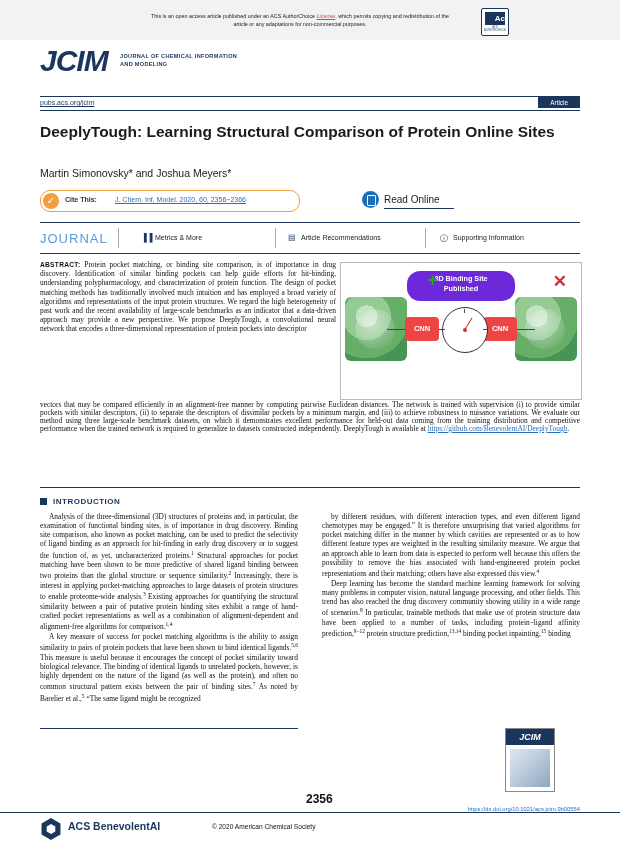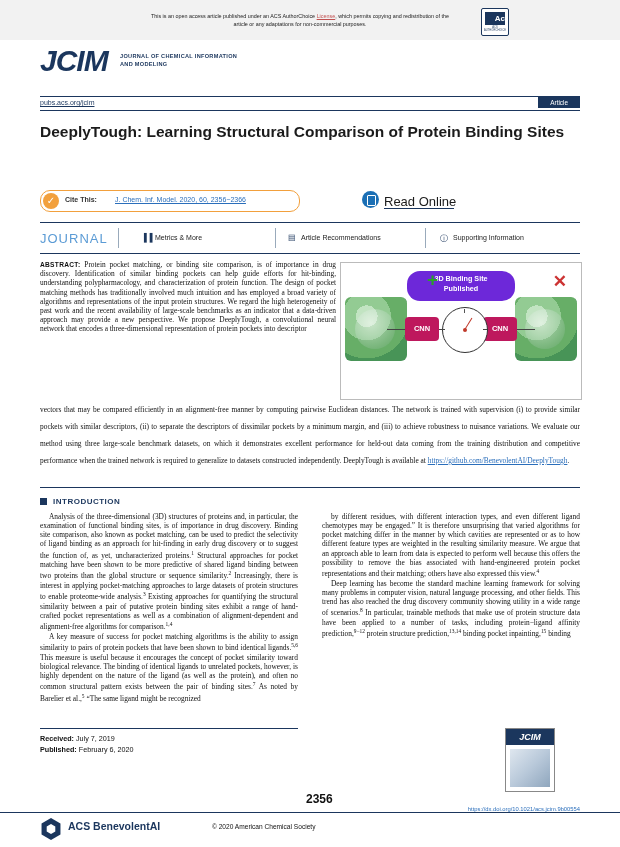--- a/index.html
+++ b/index.html
@@ -107,21 +107,21 @@
   .ro-circle{
     position:absolute;left:0;top:1px;width:17px;height:17px;border-radius:9px;
     background:#1b6fb5;
   }
   .ro-circle:after{
     content:"";position:absolute;left:5px;top:4px;width:7px;height:9px;
     border:1.5px solid #fff;border-radius:1px;
   }
   .ro-label{
     position:absolute;left:22px;top:4px;
-    font-family:"Liberation Sans", sans-serif;font-size:13px;color:#1b1b1b;
+    font-family:"Liberation Sans", sans-serif;font-size:10px;color:#1b1b1b;
   }
   .ro-underline{
     position:absolute;left:22px;top:18px;width:70px;height:1px;background:#1b365d;
   }
 
   
   .access-rule-top{position:absolute;left:40px;top:222px;width:540px;height:1px;background:#1b365d;}
   .access-rule-bot{position:absolute;left:40px;top:253px;width:540px;height:1px;background:#1b365d;}
   .access-word{
     position:absolute;left:40px;top:231px;
@@ -141,21 +141,21 @@
 
   
   .abs-wrap{position:absolute;left:40px;top:260px;width:540px;}
   .abs-text{
     width:296px;
     font-size:7.4px;line-height:9.2px;text-align:justify;color:#111;
   }
   .abs-text b{font-family:"Liberation Sans", sans-serif;font-size:6.6px;letter-spacing:0.3px;}
   .abs-full{
     position:absolute;left:0;top:141px;width:540px;
-    font-size:7.4px;line-height:17px;text-align:justify;color:#111;
+    font-size:7.4px;line-height:8px;text-align:justify;color:#111;
   }
   .abs-link{color:#2a6ebb;text-decoration:underline;}
 
   
   .toc{
     position:absolute;left:340px;top:262px;width:240px;height:136px;
     border:0.8px solid #bbb;background:#fff;overflow:hidden;
   }
   .prot{
     position:absolute;width:62px;height:64px;border-radius:6px;
@@ -164,21 +164,21 @@
   }
   .prot.l{left:4px;top:34px;}
   .prot.r{right:4px;top:34px;}
   .prot:before{
     content:"";position:absolute;left:10px;top:12px;width:40px;height:40px;
     border-radius:50%;
     background:radial-gradient(circle at 40% 35%, rgba(255,255,255,.5), rgba(60,140,80,.2));
   }
   .cnn{
     position:absolute;width:34px;height:24px;border-radius:4px;
-    background:#be185d;color:#fff;font-family:"Liberation Sans", sans-serif;
+    background:#ef4444;color:#fff;font-family:"Liberation Sans", sans-serif;
     font-size:7.5px;font-weight:bold;text-align:center;line-height:24px;
   }
   .cnn.l{left:64px;top:54px;}
   .cnn.r{left:142px;top:54px;}
   .banner3d{
     position:absolute;left:66px;top:8px;width:108px;height:30px;border-radius:13px;
     background:#6d28d9;color:#fff;font-family:"Liberation Sans", sans-serif;
     font-size:7.2px;font-weight:bold;text-align:center;line-height:10px;padding-top:3px;
     box-sizing:border-box;
   }
@@ -281,21 +281,22 @@
   </div>
 
   <div class="jcim-logo">JCIM</div>
   <div class="journal-name">JOURNAL OF CHEMICAL INFORMATION AND MODELING</div>
 
   <div class="rule-top"></div>
   <a class="pubs-url" href="#">pubs.acs.org/jcim</a>
   <div class="article-tag">Article</div>
   <div class="rule-bot"></div>
 
-  <div class="title">DeeplyTough: Learning Structural Comparison of Protein Binding Sites</div>
+  <div class="title">DeeplyTough: Learning Structural Comparison of Protein Online Sites</div>
+  <div class="authors">Martin Simonovsky* and Joshua Meyers*</div>
 
   <div class="cite-row">
     <div class="cite-box">
       <div class="cite-check">✓</div>
       <div class="cite-label">Cite This:</div>
       <a class="cite-val" href="#">J. Chem. Inf. Model. 2020, 60, 2356−2366</a>
     </div>
     <div class="read-online">
       <div class="ro-circle"></div>
       <div class="ro-label">Read Online</div>
@@ -355,26 +356,20 @@
     <p class="first">Analysis of the three-dimensional (3D) structures of proteins and, in particular, the examination of functional binding sites, is of importance in drug discovery. Binding site comparison, also known as pocket matching, can be used to predict the selectivity of ligand binding as an approach for hit-finding in early drug discovery or to suggest the function of, as yet, uncharacterized proteins.<sup>1</sup> Structural approaches for pocket matching have been shown to be more predictive of shared ligand binding between two proteins than the global structure or sequence similarity.<sup>2</sup> Increasingly, there is interest in applying pocket-matching approaches to large datasets of protein structures to enable proteome-wide analysis.<sup>3</sup> Existing approaches for quantifying the structural similarity between a pair of putative protein binding sites exhibit a range of hand-crafted pocket representations as well as a combination of alignment-dependent and alignment-free algorithms for comparison.<sup>1,4</sup></p>
     <p>A key measure of success for pocket matching algorithms is the ability to assign similarity to pairs of protein pockets that have been shown to bind identical ligands.<sup>5,6</sup> This measure is useful because it encourages the concept of pocket similarity toward biological relevance. The binding of identical ligands to unrelated pockets, however, is highly dependent on the nature of the ligand (as well as the protein), and often no common structural pattern exists between the pair of binding sites.<sup>7</sup> As noted by Barelier et al.,<sup>5</sup> “The same ligand might be recognized</p>
   </div>
 
   <div class="col" style="left:322px;top:512px;">
     <p class="first">by different residues, with different interaction types, and even different ligand chemotypes may be engaged.” It is therefore unsurprising that varied algorithms for pocket matching differ in the manner by which cavities are represented or as to how different feature types are weighted in the resulting similarity measure. We argue that an approach able to learn from data is expected to perform well because this offers the possibility to remove the bias associated with hand-engineered protein pocket representations and their matching; others have also expressed this view.<sup>4</sup></p>
     <p>Deep learning has become the standard machine learning framework for solving many problems in computer vision, natural language processing, and other fields. This trend has also reached the drug discovery community showing utility in a wide range of scenarios.<sup>8</sup> In particular, trainable methods that make use of protein structure data have been applied to a number of tasks, including protein−ligand affinity prediction,<sup>9−12</sup> protein structure prediction,<sup>13,14</sup> binding pocket inpainting,<sup>15</sup> binding</p>
   </div>
 
   <div class="recv-rule"></div>
-  <div class="recv">
-    <b>Received:</b>
-    <span>July 7, 2019</span><br>
-    <b>Published:</b>
-    <span>February 6, 2020</span>
-  </div>
   <div class="minicover">
     <div class="mc-top">JCIM</div>
     <div class="mc-img"></div>
   </div>
 
   <div class="doi">
     <a href="#">https://dx.doi.org/10.1021/acs.jcim.9b00554</a><br>
     <i>J. Chem. Inf. Model. 2020, 60, 2356−2366</i>
   </div>
 

